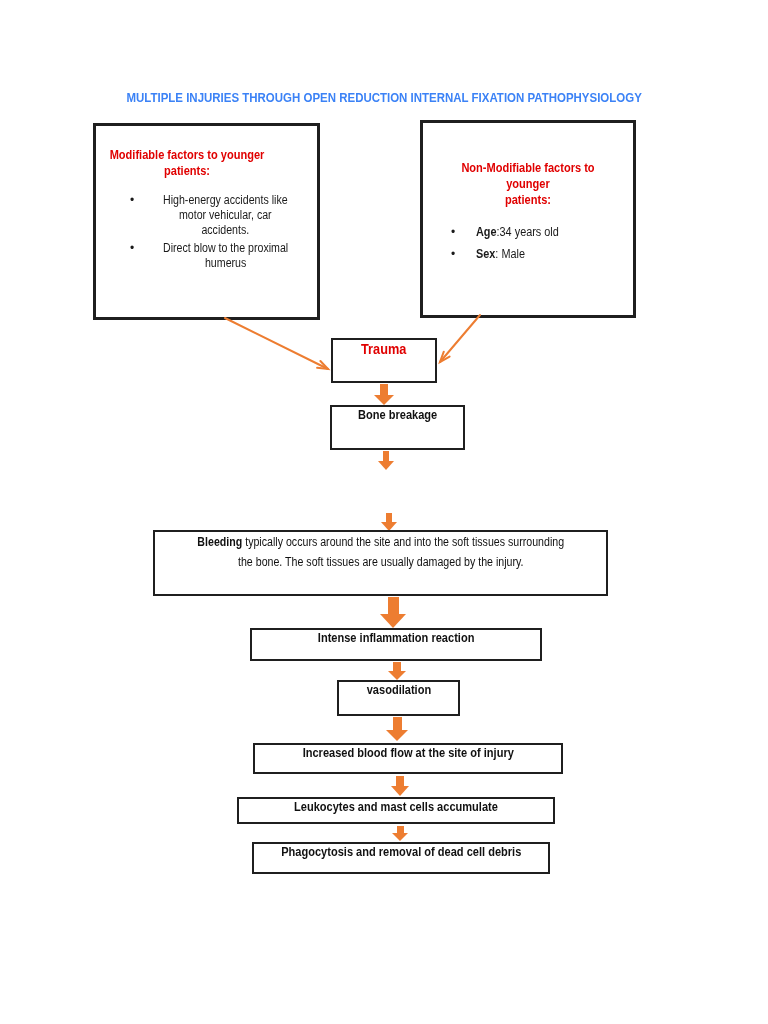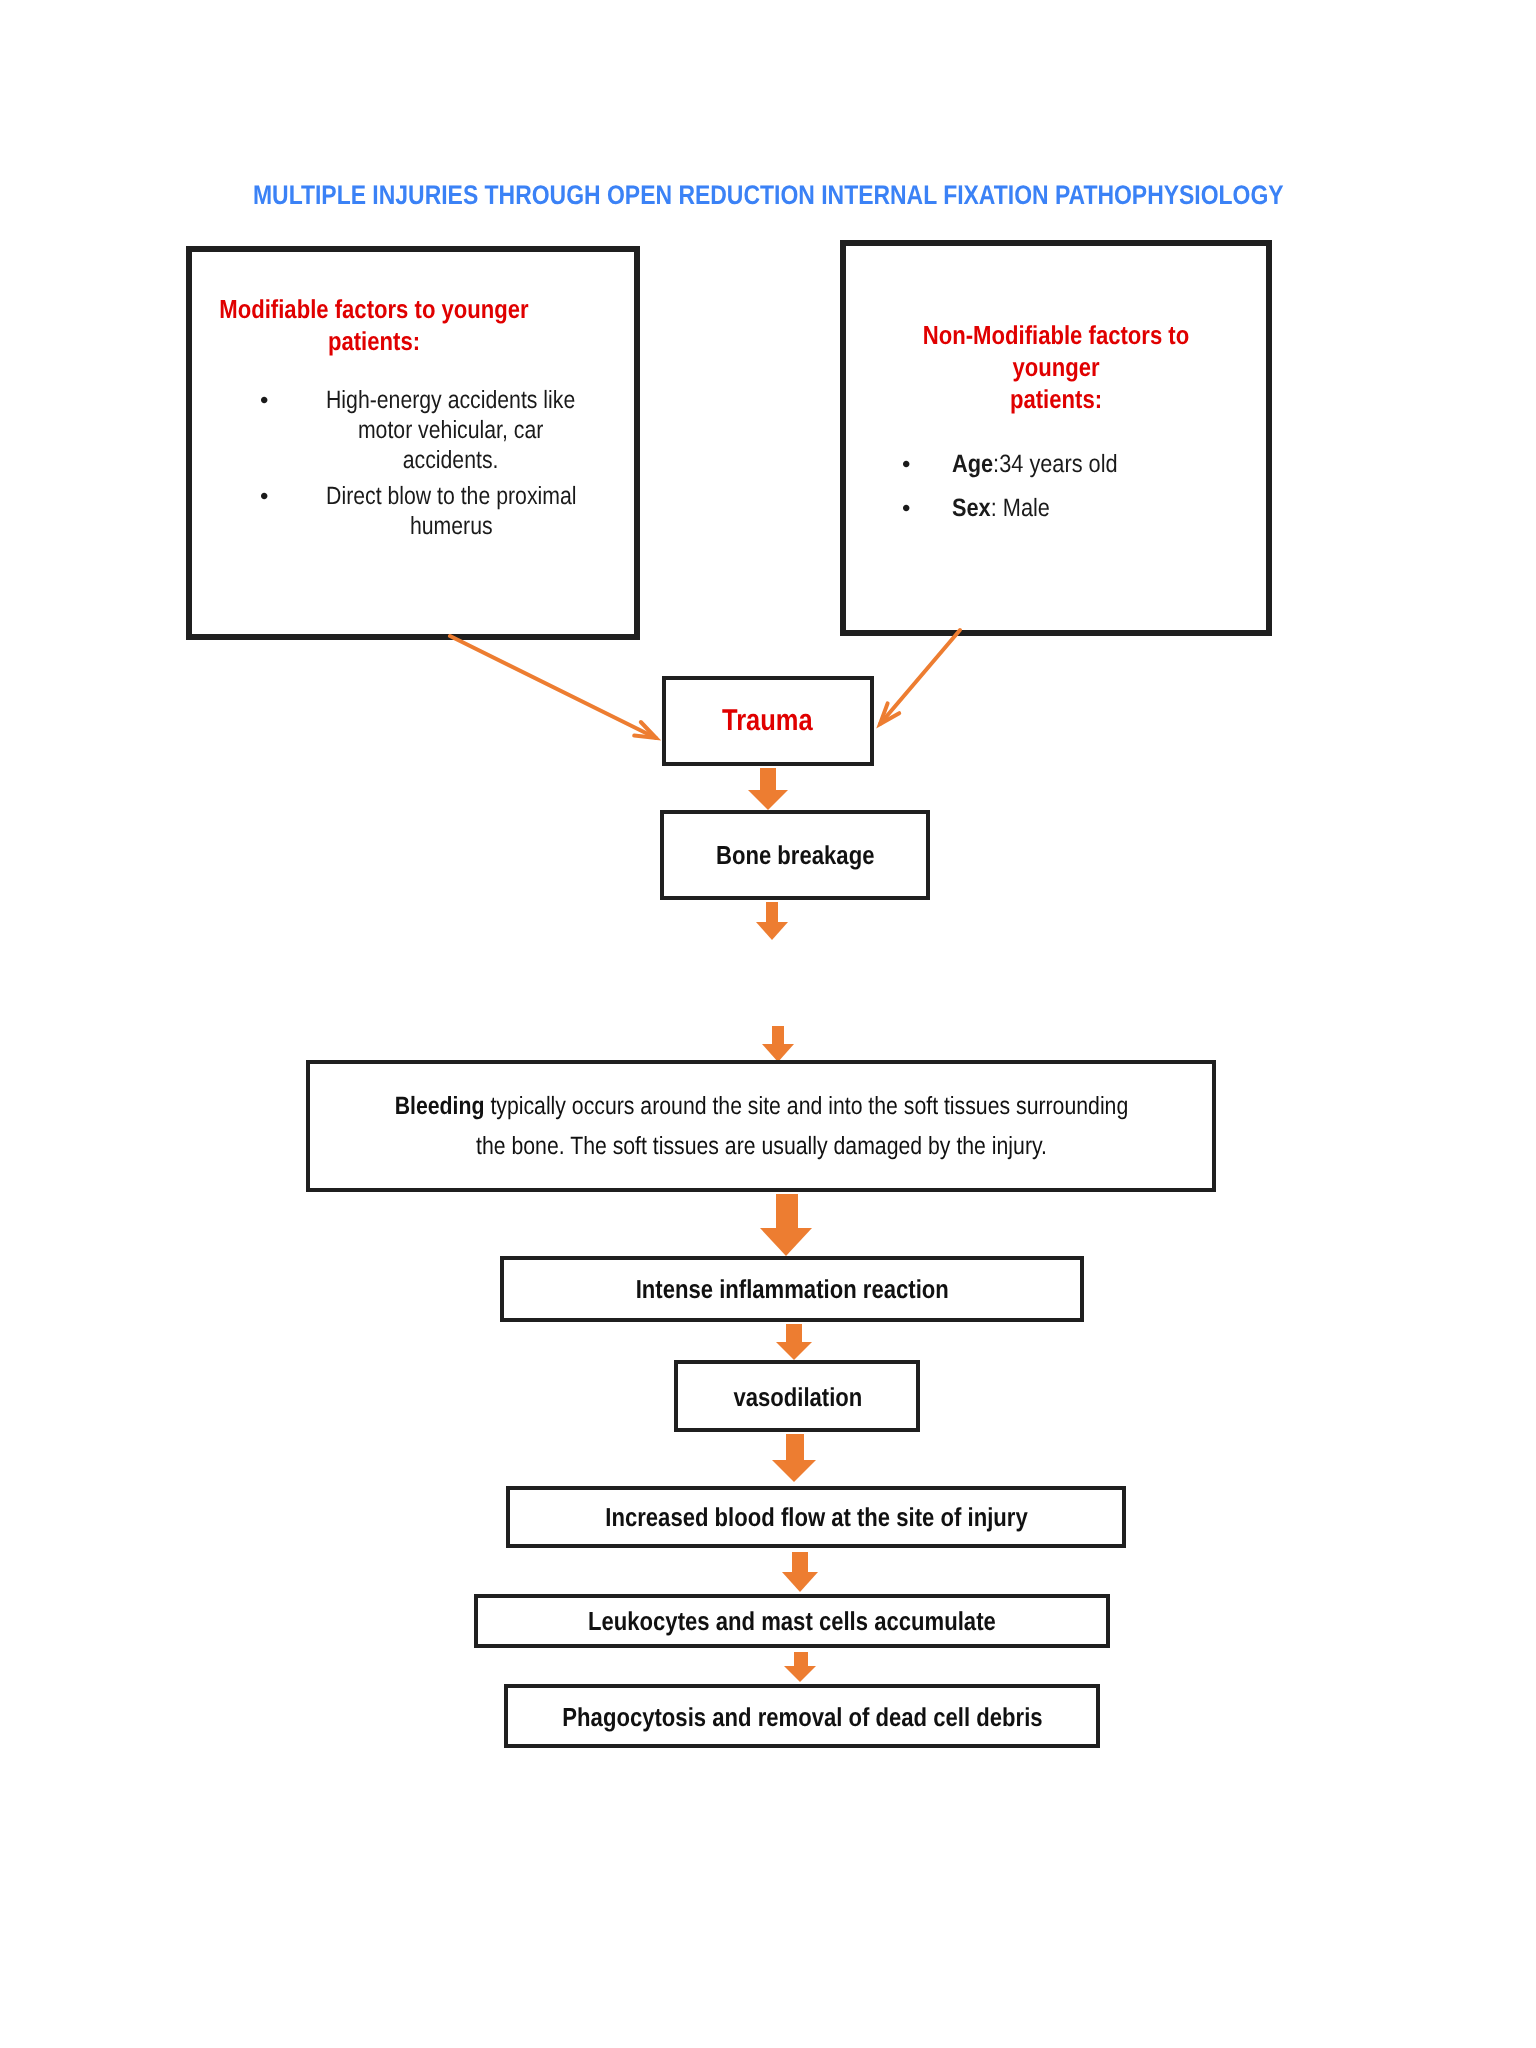--- a/index.html
+++ b/index.html
@@ -31,21 +31,21 @@
   }
   .factor-heading{
     font-weight:bold;font-size:13px;line-height:16px;color:var(--red);
   }
   .blist{width:100%;display:flex;flex-direction:column}
   .bitem{display:flex;align-items:flex-start;font-size:12.5px;line-height:15px}
   .dot{flex:0 0 auto;font-size:12px;line-height:15px;color:var(--ink)}
   
   .fbox{
     position:absolute;border:2px solid var(--border);background:#fff;
-    display:flex;align-items:center;justify-content:center;
+    display:flex;justify-content:center;
     font-weight:bold;font-size:13px;color:#111;
   }
   .fbox .red{color:var(--red);font-size:15px}
   
   .bleed-text{font-weight:normal;font-size:12.5px;line-height:20px}
   .bleed-text b{font-weight:bold}
   
   .barrow{position:absolute;display:flex;flex-direction:column;align-items:center}
   .barrow::before{content:"";width:var(--sw);height:var(--sh);background:var(--orange)}
   .barrow::after{

